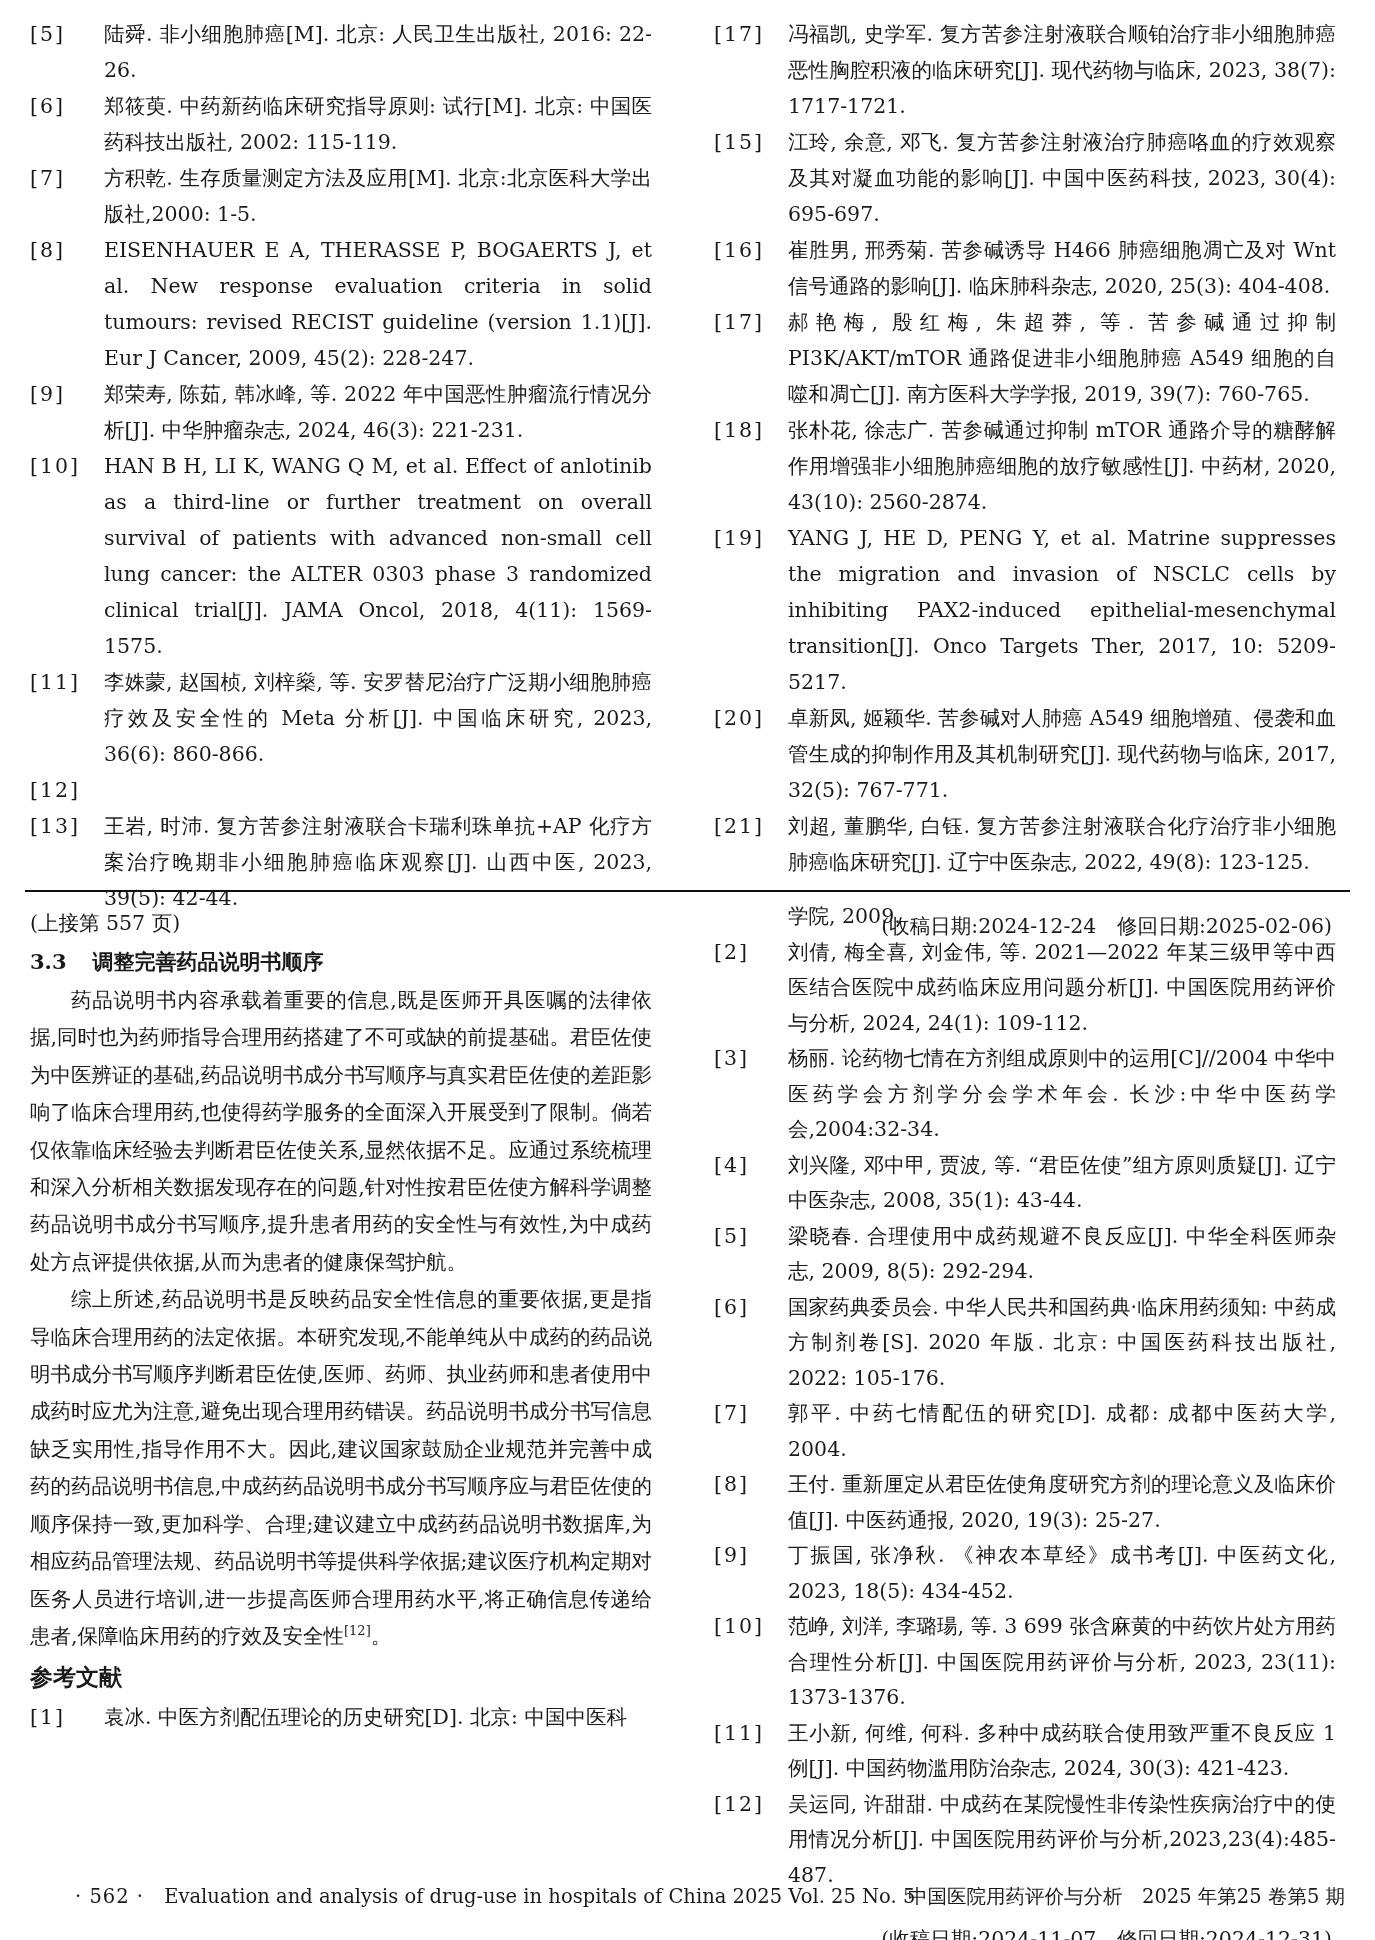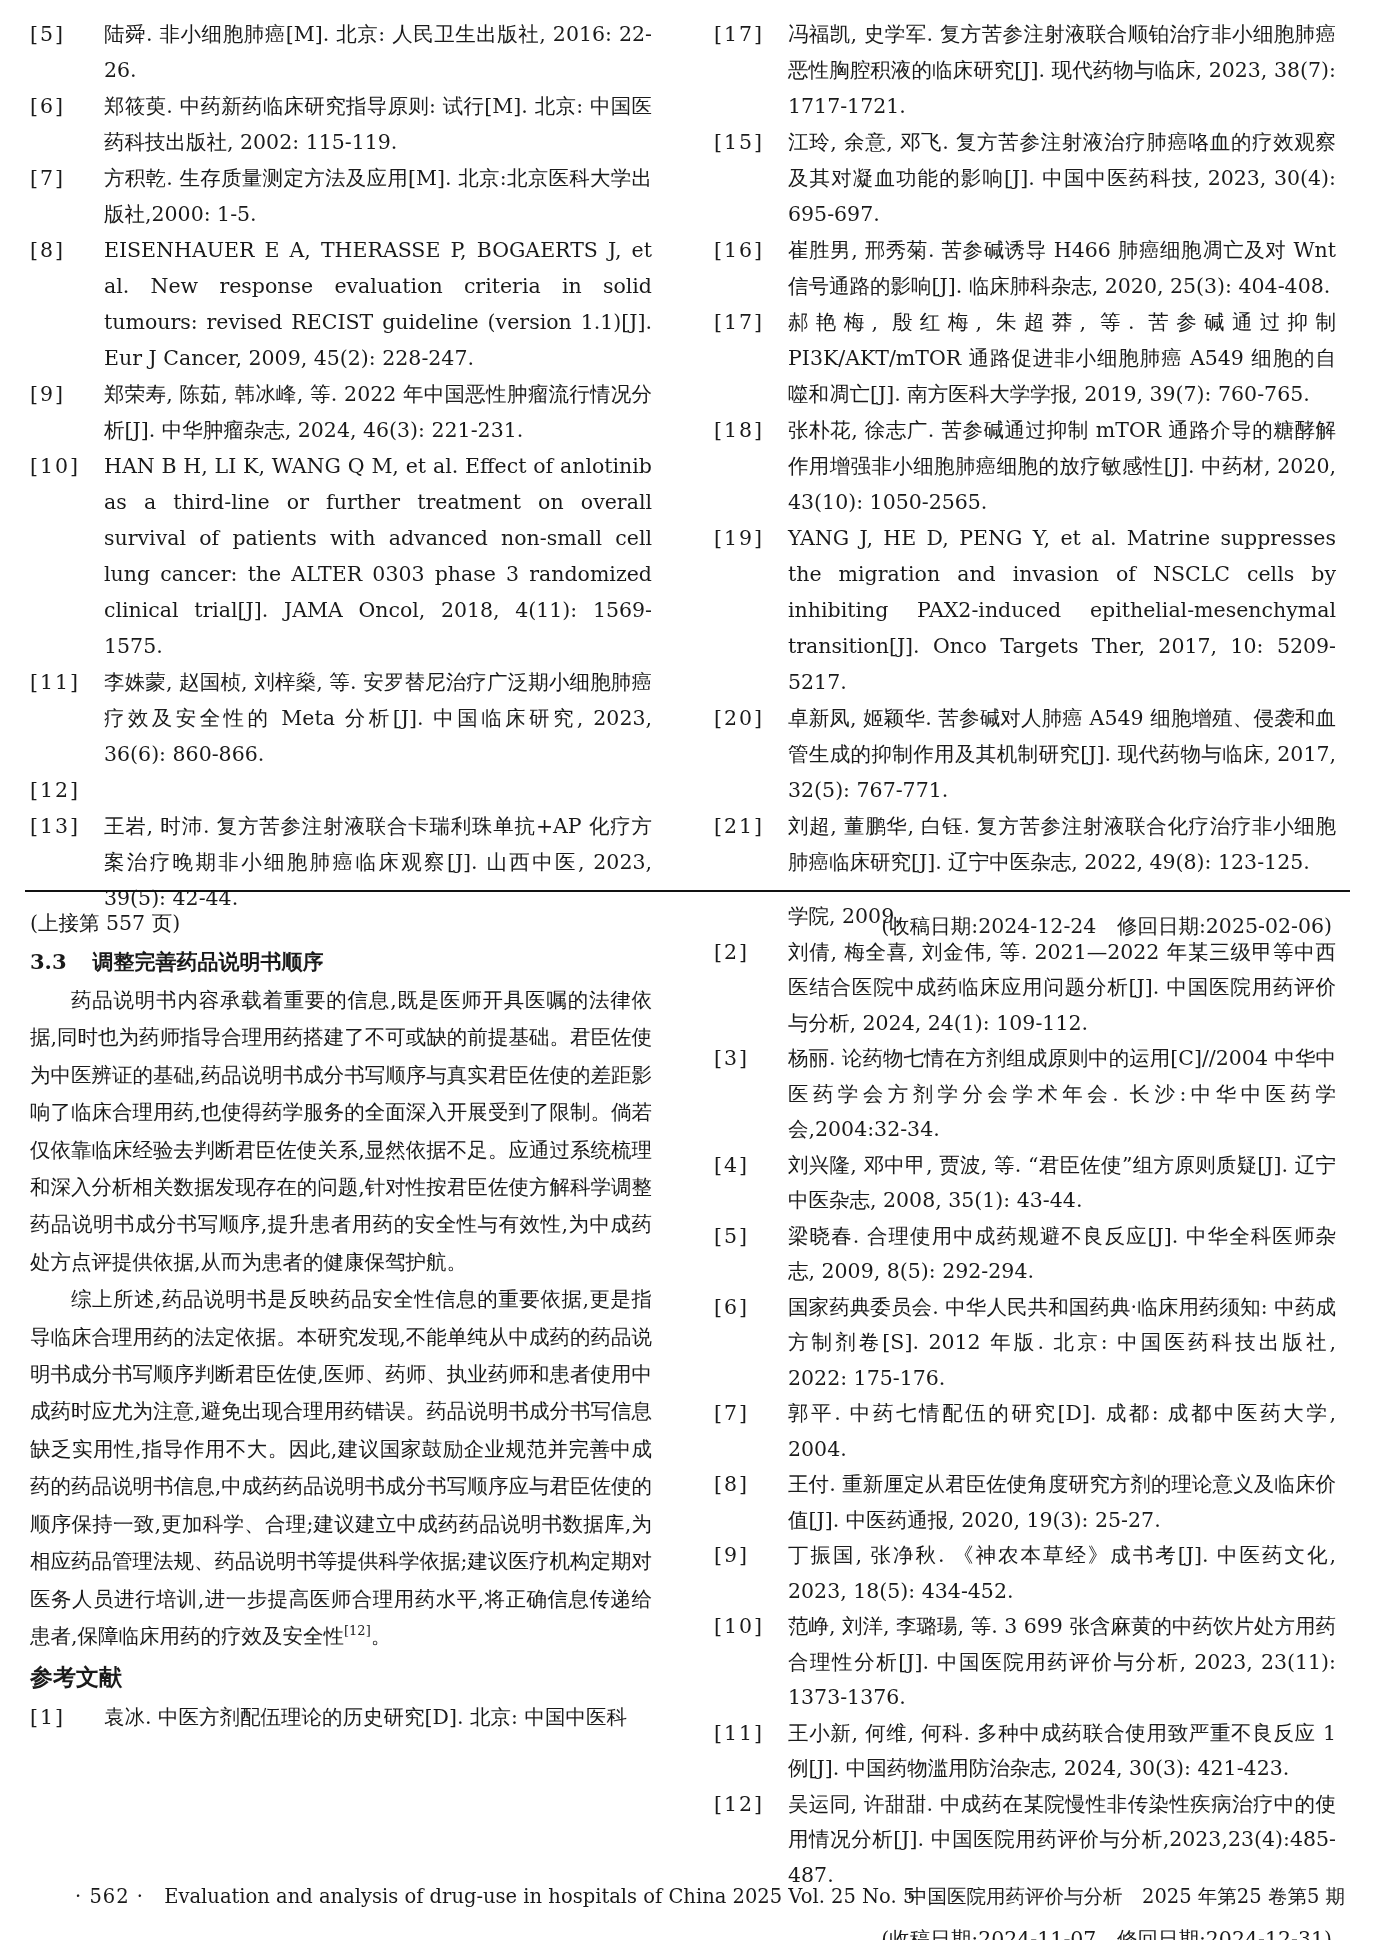--- a/index.html
+++ b/index.html
@@ -116,21 +116,21 @@
           <span class="ref-text">崔胜男, 邢秀菊. 苦参碱诱导 H466 肺癌细胞凋亡及对 Wnt 信号通路的影响[J]. 临床肺科杂志, 2020, 25(3): 404-408.</span>
         </div>
 
         <div class="ref">
           <span class="ref-num">[17]</span>
           <span class="ref-text">郝艳梅, 殷红梅, 朱超莽, 等. 苦参碱通过抑制 PI3K/AKT/mTOR 通路促进非小细胞肺癌 A549 细胞的自噬和凋亡[J]. 南方医科大学学报, 2019, 39(7): 760-765.</span>
         </div>
 
         <div class="ref">
           <span class="ref-num">[18]</span>
-          <span class="ref-text">张朴花, 徐志广. 苦参碱通过抑制 mTOR 通路介导的糖酵解作用增强非小细胞肺癌细胞的放疗敏感性[J]. 中药材, 2020, 43(10): 1050-2565.</span>
+          <span class="ref-text">张朴花, 徐志广. 苦参碱通过抑制 mTOR 通路介导的糖酵解作用增强非小细胞肺癌细胞的放疗敏感性[J]. 中药材, 2020, 43(10): 2560-2874.</span>
         </div>
 
         <div class="ref">
           <span class="ref-num">[19]</span>
           <span class="ref-text">YANG J, HE D, PENG Y, et al. Matrine suppresses the migration and invasion of NSCLC cells by inhibiting PAX2-induced epithelial-mesenchymal transition[J]. Onco Targets Ther, 2017, 10: 5209-5217.</span>
         </div>
 
         <div class="ref">
           <span class="ref-num">[20]</span>
           <span class="ref-text">卓新凤, 姬颖华. 苦参碱对人肺癌 A549 细胞增殖、侵袭和血管生成的抑制作用及其机制研究[J]. 现代药物与临床, 2017, 32(5): 767-771.</span>
@@ -183,21 +183,21 @@
           <span class="ref-text">刘兴隆, 邓中甲, 贾波, 等. “君臣佐使”组方原则质疑[J]. 辽宁中医杂志, 2008, 35(1): 43-44.</span>
         </div>
 
         <div class="ref">
           <span class="ref-num">[5]</span>
           <span class="ref-text">梁晓春. 合理使用中成药规避不良反应[J]. 中华全科医师杂志, 2009, 8(5): 292-294.</span>
         </div>
 
         <div class="ref">
           <span class="ref-num">[6]</span>
-          <span class="ref-text">国家药典委员会. 中华人民共和国药典·临床用药须知: 中药成方制剂卷[S]. 2012 年版. 北京: 中国医药科技出版社, 2022: 175-176.</span>
+          <span class="ref-text">国家药典委员会. 中华人民共和国药典·临床用药须知: 中药成方制剂卷[S]. 2020 年版. 北京: 中国医药科技出版社, 2022: 105-176.</span>
         </div>
 
         <div class="ref">
           <span class="ref-num">[7]</span>
           <span class="ref-text">郭平. 中药七情配伍的研究[D]. 成都: 成都中医药大学, 2004.</span>
         </div>
 
         <div class="ref">
           <span class="ref-num">[8]</span>
           <span class="ref-text">王付. 重新厘定从君臣佐使角度研究方剂的理论意义及临床价值[J]. 中医药通报, 2020, 19(3): 25-27.</span>

